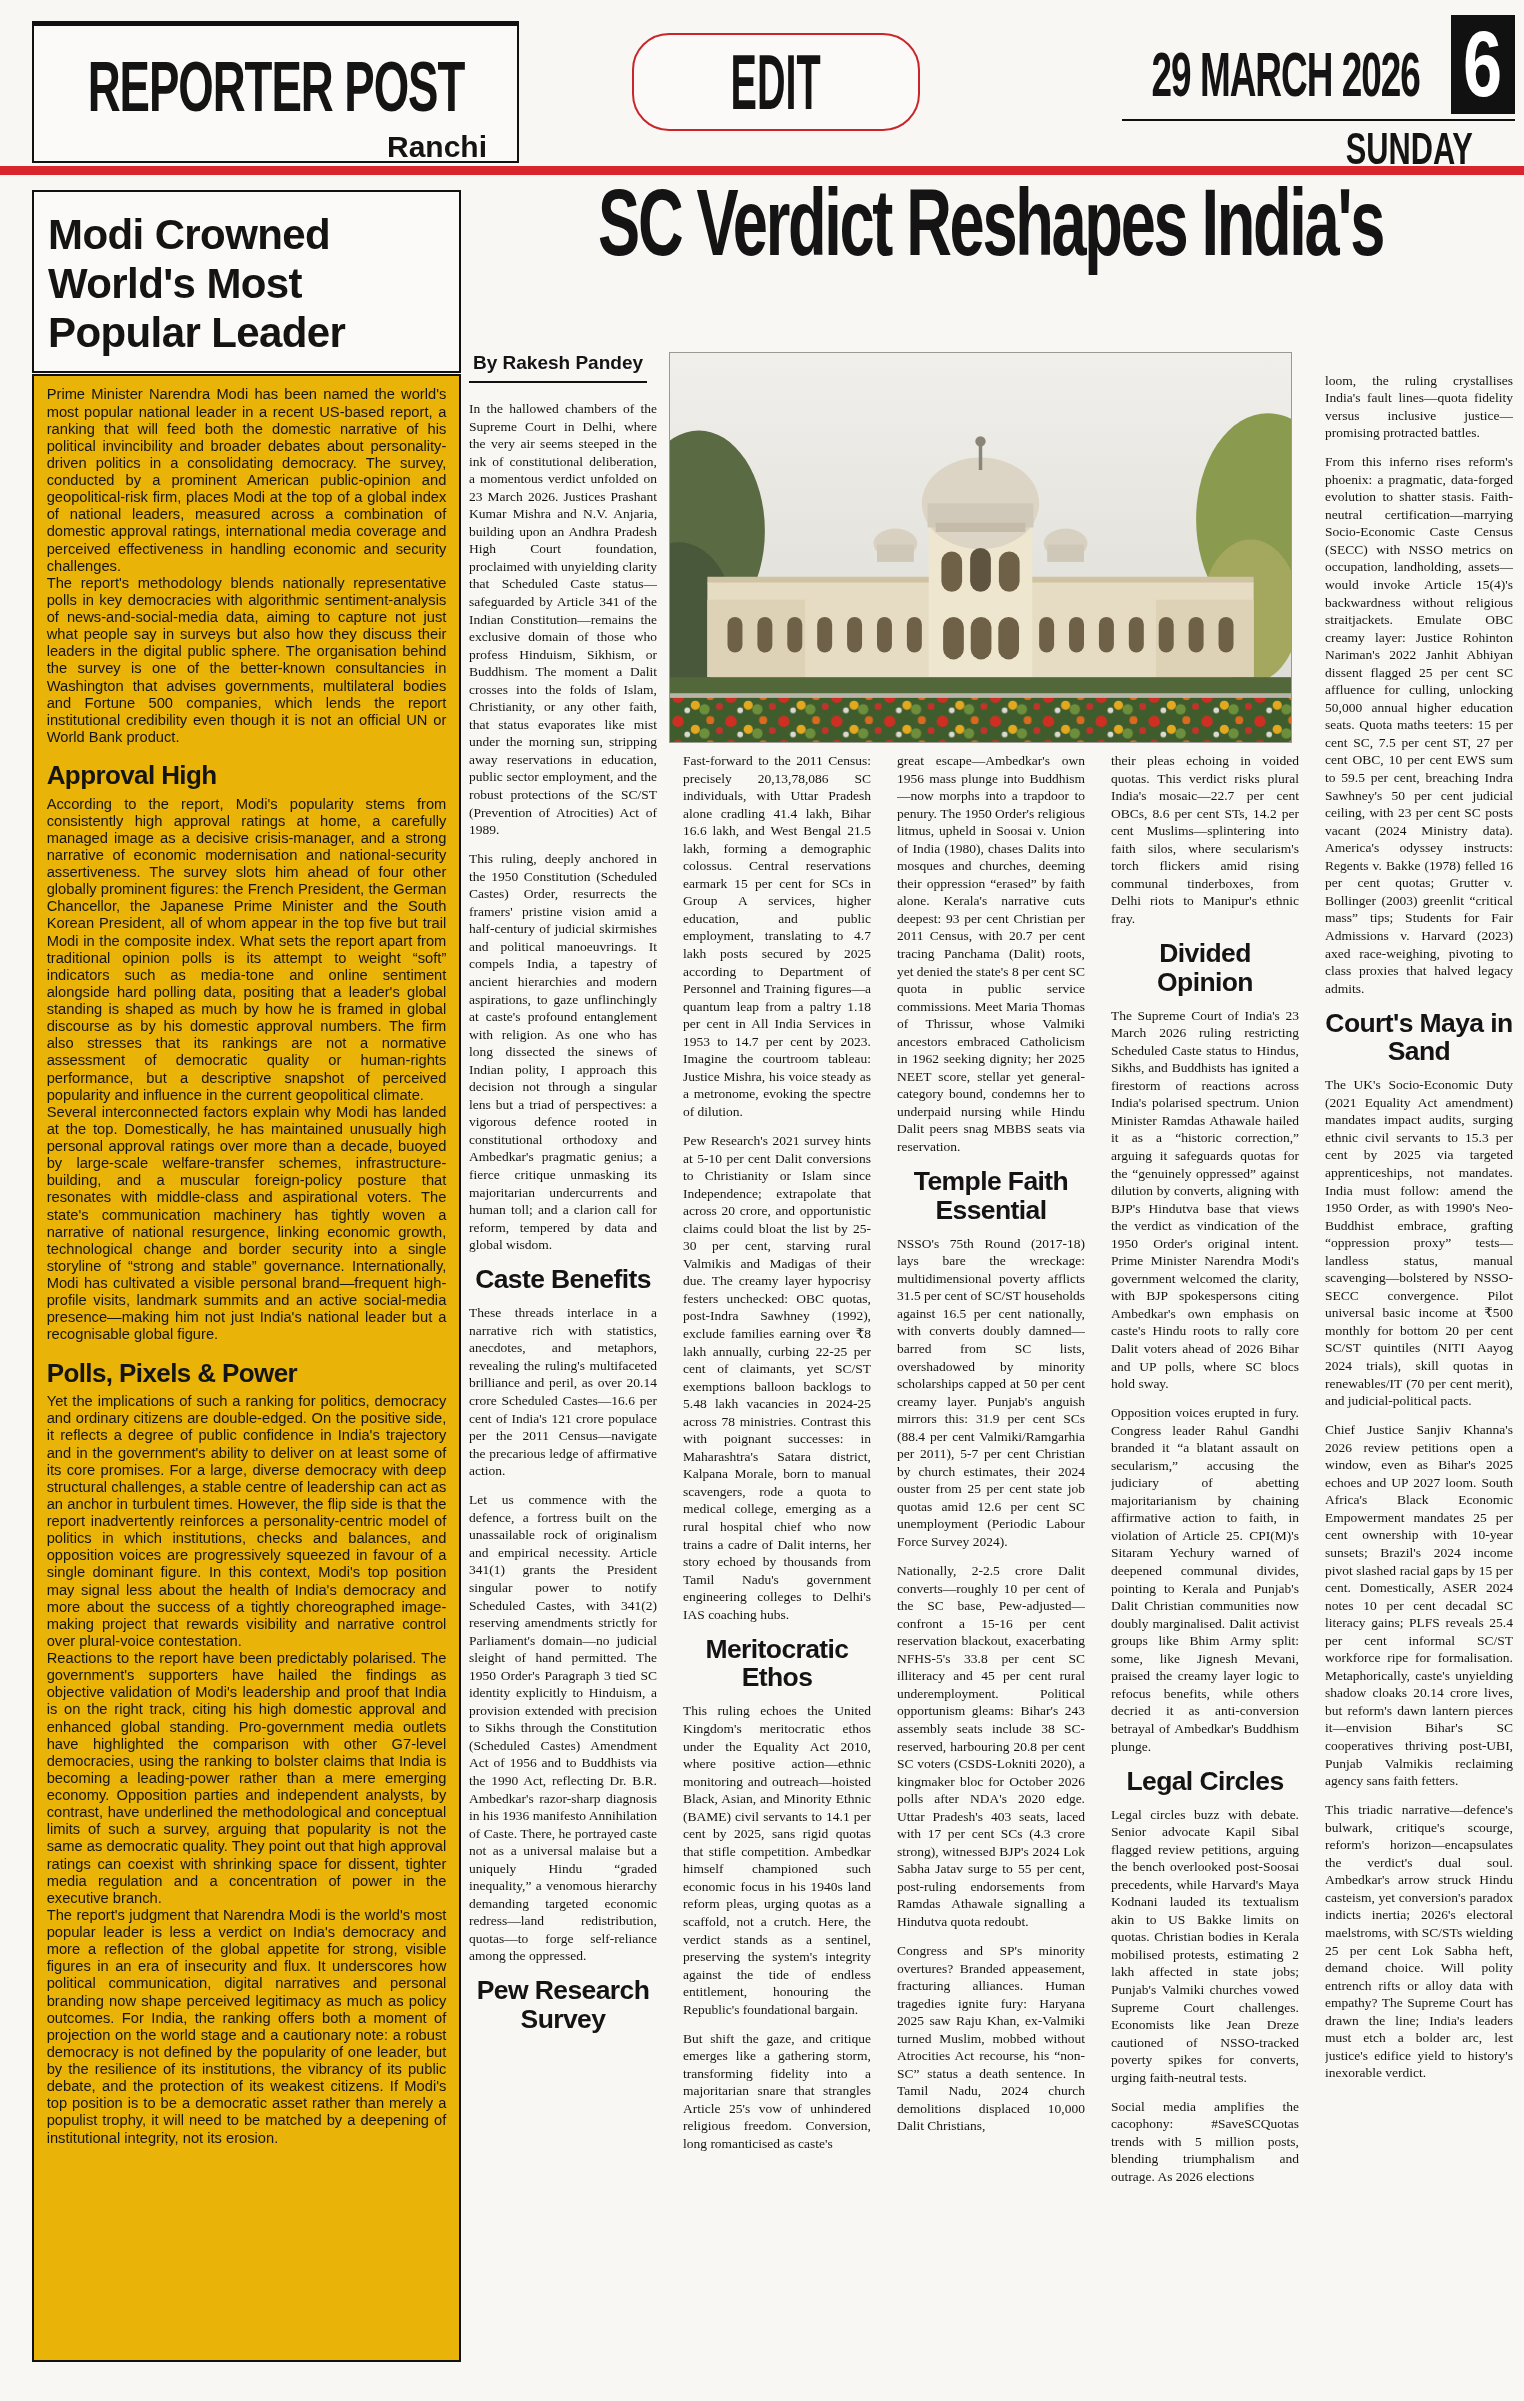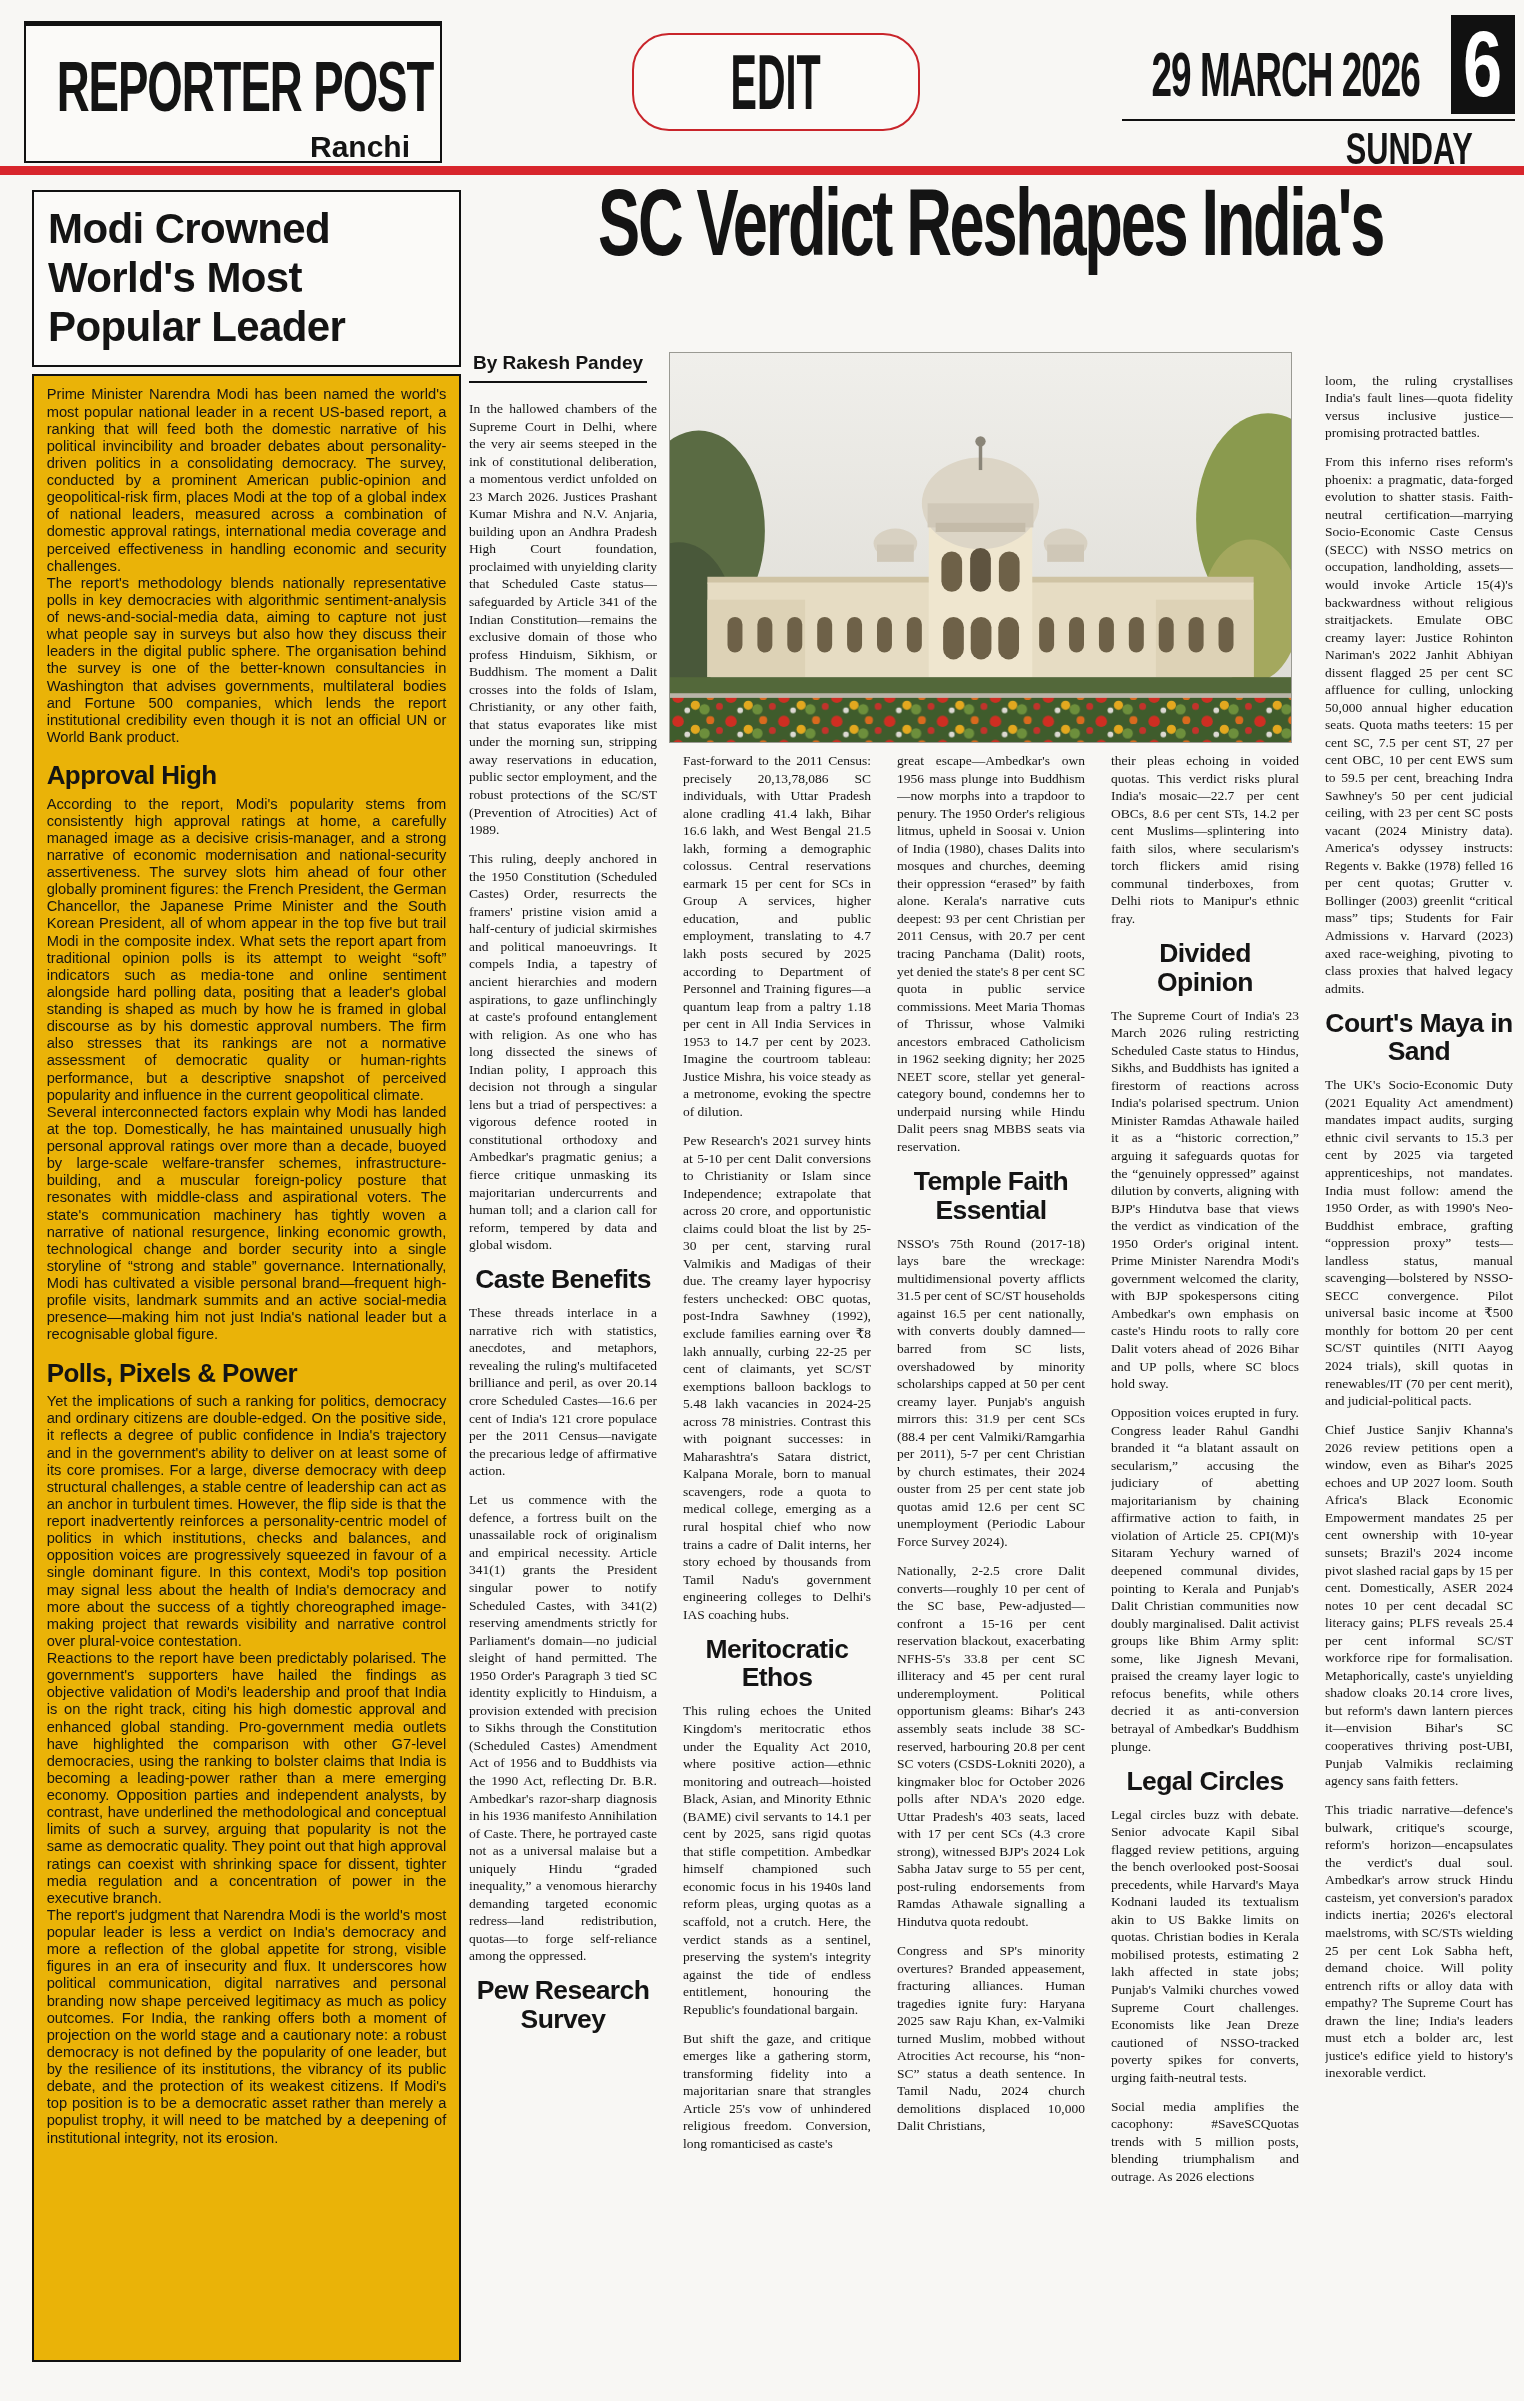--- a/index.html
+++ b/index.html
@@ -1,21 +1,21 @@
 <!DOCTYPE html>
 <html style="font-size:9.2px"><head>
 <meta charset="utf-8">
 <style>
   html,body{margin:0;padding:0;background:#9a9a9a;}
   .paper{position:relative;width:1525px;height:2401px;background:#f8f7f4;overflow:hidden;
          font-family:"Liberation Sans",sans-serif;color:#141414;}
   .condense{display:inline-block;transform:scale(0.86,1.32);transform-origin:center;white-space:nowrap;}
 
   
-  .masthead-box{position:absolute;left:24px;top:21px;width:418px;height:142px;
+  .masthead-box{position:absolute;left:32px;top:21px;width:487px;height:142px;
                 border:2.3px solid #111;border-top-width:5.8px;background:#fbfaf8;box-sizing:border-box;}
   .masthead-title{margin-top:30px;text-align:center;font-size:53px;font-weight:bold;letter-spacing:-1.2px;}
   .masthead-city{text-align:right;padding-right:30px;font-size:30px;font-weight:bold;margin-top:12.7px;}
   .edit-box{position:absolute;left:632px;top:33px;width:288px;height:98px;border:2.3px solid #c9252b;
             border-radius:37px;display:flex;align-items:center;justify-content:center;background:#fbfaf8;box-sizing:border-box;}
   .edit-label{font-size:55px;font-weight:bold;}
   .edit-label .condense{transform:scale(0.72,1.42);}
   .header-right{position:absolute;left:1105px;top:15px;width:410px;}
   .date-row{display:flex;justify-content:flex-end;align-items:center;gap:5.8px;}
   .date-text{font-size:44px;font-weight:bold;margin-top:19.6px;letter-spacing:-1.2px;white-space:nowrap;}
@@ -23,21 +23,21 @@
   .page-box{width:64px;height:99px;background:#111;color:#fff;display:flex;align-items:center;
             justify-content:center;font-size:74px;font-weight:bold;flex:0 0 64px;}
   .page-box .condense{transform:scale(0.95,1.25);}
   .header-rule{border-top:2.9px solid #111;margin-top:4.6px;margin-left:17.3px;}
   .sunday{text-align:right;font-size:35px;font-weight:bold;padding-right:33px;margin-top:8px;}
   .sunday .condense{transform:scale(0.88,1.28);}
   .red-bar{position:absolute;left:0;top:166px;width:1525px;height:8.6px;background:#d8262c;}
 
   
   .left-headline-box{position:absolute;left:32px;top:190px;width:429px;border:2.3px solid #111;
-                     padding:12px 7px 14px 14px;background:#fbfaf8;box-sizing:border-box;}
+                     padding:18px 7px 14px 14px;background:#fbfaf8;box-sizing:border-box;}
   .left-headline-line{font-size:42px;font-weight:bold;line-height:1.17;letter-spacing:-0.6px;}
   .left-body-box{position:absolute;left:32px;top:374px;width:429px;height:1988px;border:2.3px solid #111;
                  padding:10.4px 12.7px;background:#eab308;box-sizing:border-box;overflow:hidden;}
   .left-body-box p{font-size:14.7px;line-height:1.165;text-align:justify;margin:0;}
   .left-section-heading{font-size:26px;font-weight:bold;margin:14px 0 4.6px;letter-spacing:-0.6px;}
 
   
   .main-headline{position:absolute;left:469px;top:180px;width:1044px;text-align:center;}
   .main-headline-line{display:block;font-weight:bold;font-size:79px;line-height:83px;letter-spacing:-2.9px;white-space:nowrap;}
   .main-headline-line .condense{transform:scale(0.80,1.20);}

